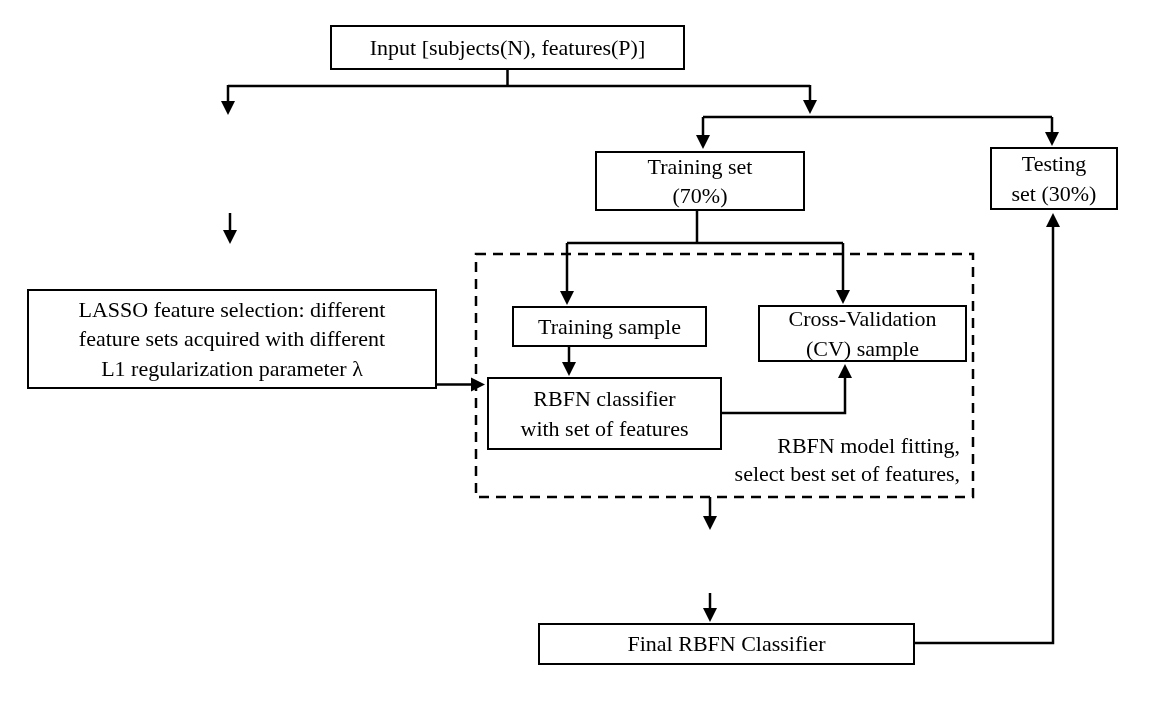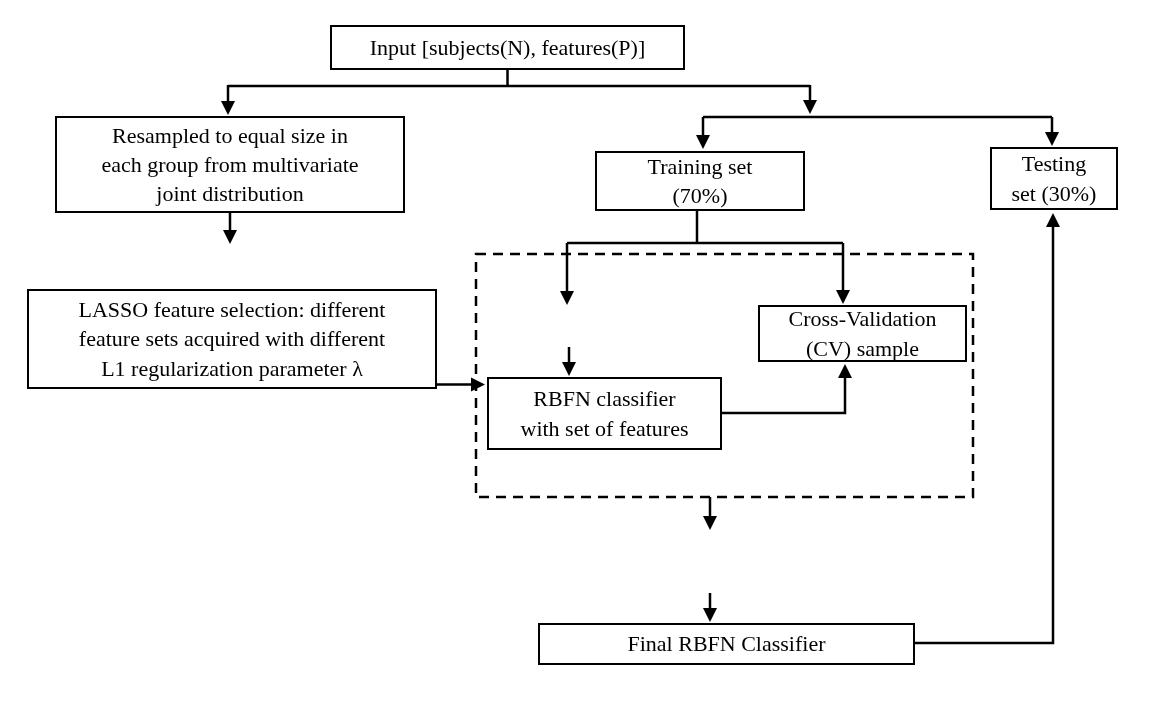--- a/index.html
+++ b/index.html
@@ -79,52 +79,52 @@
     <polygon class="head" points="710,622 703,608 717,608"></polygon>
 
     <path class="wire" d="M902,643 H1053 V227"></path>
     <polygon class="head" points="1053,213 1046,227 1060,227"></polygon>
   </svg>
 
   <div class="node" style="left:330px;top:25px;width:355px;height:45px;">
     <span>Input [subjects(N), features(P)]</span>
   </div>
 
-  <div class="node" style="left:55px;top:116px;width:350px;height:97px;">
-    <span>Resampled to equal size in
-each group from multivariate
-joint distribution</span>
-  </div>
 
   <div class="node" style="left:27px;top:245px;width:410px;height:100px;margin-top:44px;">
     <span>LASSO feature selection: different
 feature sets acquired with different
 L1 regularization parameter λ</span>
   </div>
 
   <div class="node" style="left:595px;top:151px;width:210px;height:60px;">
     <span>Training set
 (70%)</span>
   </div>
 
   <div class="node" style="left:990px;top:147px;width:128px;height:63px;">
     <span>Testing
 set (30%)</span>
   </div>
 
+  <div class="node" style="left:512px;top:306px;width:195px;height:41px;">
+    <span>Training sample</span>
+  </div>
 
   <div class="node" style="left:758px;top:305px;width:209px;height:57px;">
     <span>Cross-Validation
 (CV) sample</span>
   </div>
 
   <div class="node" style="left:487px;top:377px;width:235px;height:73px;">
     <span>RBFN classifier
 with set of features</span>
   </div>
 
+  <div class="region-label" style="left:658px;top:432px;width:302px;">RBFN model fitting,
+select best set of features,</div>
 
 
   <div class="node" style="left:525px;top:623px;width:377px;height:42px;margin-left:13px;">
     <span>Final RBFN Classifier</span>
   </div>
 
 </div>
 
 </body></html>

